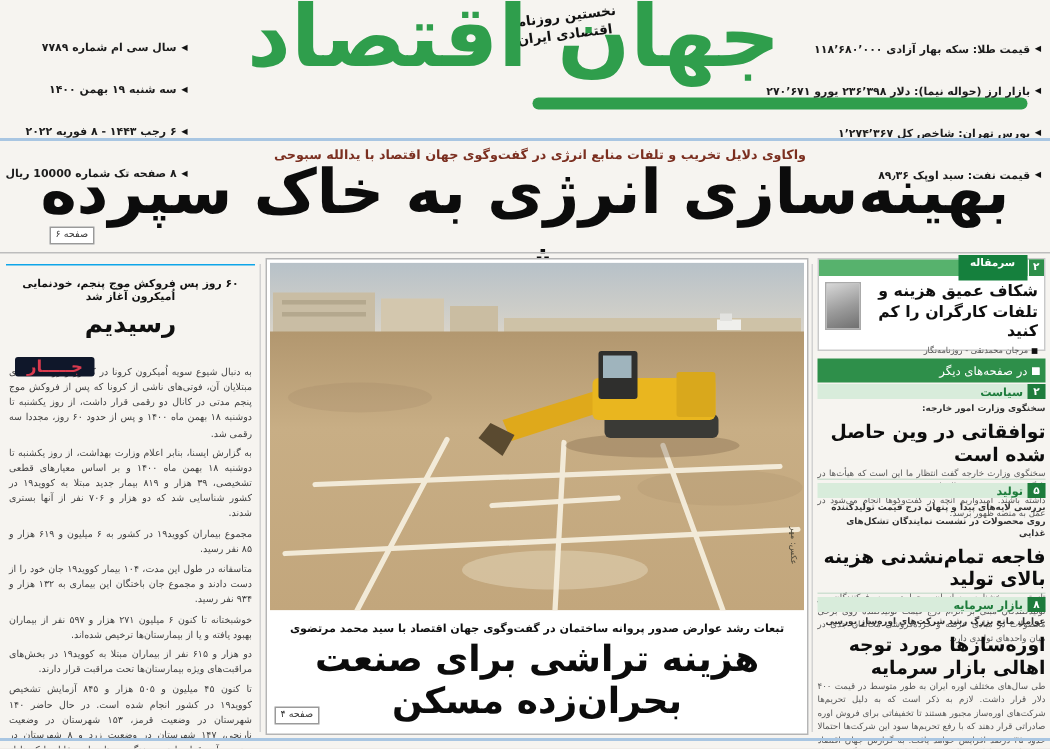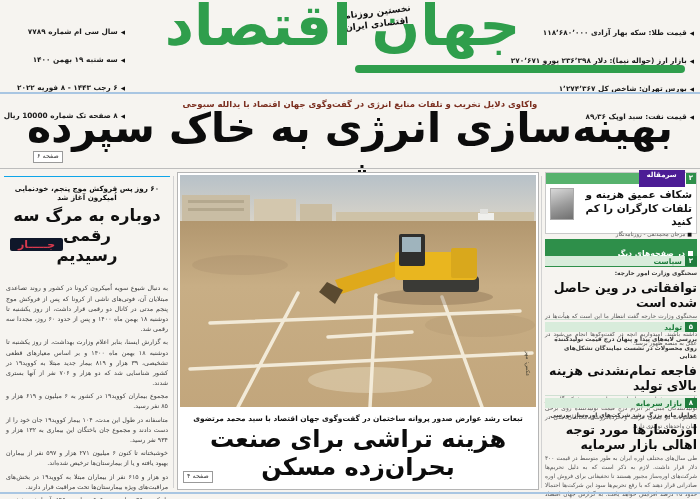--- a/index.html
+++ b/index.html
@@ -61,33 +61,33 @@
                       font-size:24px; font-weight:900; color:#0c0c0c; }
   .housing-pageref { position:absolute; bottom:6px; left:5px; }
 
   
   .sidebar { position:absolute; top:172px; left:545px; width:152px; height:318px; direction:rtl; }
   .editorial { position:absolute; top:0; right:0; width:152px; height:62px;
                border:1px solid #c9c9c9; background:#fff; }
   .ed-bar { height:11px; background:#57b26d; display:flex; align-items:center; direction:rtl; }
   .ed-bar .num-chip { background:#2e8f4a; color:#fff; font-size:7px; font-weight:bold;
                       padding:0 3px; height:11px; line-height:11px; border-left:1px solid #fff; }
-  .ed-bar .lbl { background:#4c1d95; color:#fff; font-size:7px; font-weight:bold;
+  .ed-bar .lbl { background:#15803d; color:#fff; font-size:7px; font-weight:bold;
                  padding:0 8px; height:17px; line-height:11px; }
   .ed-content { display:flex; direction:rtl; gap:4px; padding:4px 4px 0 4px; }
   .ed-headline { flex:1; font-size:10.5px; font-weight:800; color:#101010;
                  text-align:right; line-height:1.3; }
   .portrait { width:24px; height:32px; border:1px solid #aaa;
               background:linear-gradient(160deg,#d8d8d8 0%,#9a9a9a 55%,#6f6f6f 100%); }
   .ed-byline { font-size:5.5px; color:#555; text-align:right; padding:2px 4px 0 0; }
   .ed-byline .sq { font-size:5px; color:#111; }
 
-  .other-pages { position:absolute; top:67px; right:0; width:152px; height:28px;
+  .other-pages { position:absolute; top:67px; right:0; width:152px; height:16px;
                  background:#2e8f4a; color:#fff; display:flex; align-items:center; gap:3px;
-                 direction:rtl; padding:0 4px; font-size:7.8px; font-weight:bold; }
+                 direction:rtl; padding:0 4px; font-size:7.8px; font-weight:normal; }
   .other-pages .sq-icon { width:5px; height:5px; border:1px solid #fff; background:#fff; }
 
   .sec { position:absolute; right:0; width:152px; border-bottom:1px solid #cfe0d2; }
   .sec.politics   { top:84px;  height:64px; }
   .sec.production { top:150px; height:74px; }
   .sec.capital    { top:226px; height:90px; border-bottom:none; }
   .sec-bar { height:10px; background:#d8ecdb; display:flex; align-items:center; direction:rtl; }
   .sec-bar .num-chip { background:#1e7c3c; color:#fff; width:12px; text-align:center;
                        font-size:7px; font-weight:bold; height:10px; line-height:10px; }
   .sec-bar .lbl { color:#1e7c3c; font-size:7.5px; font-weight:800; padding-right:3px; }
@@ -157,21 +157,20 @@
     <span class="pageref lead-pageref">صفحه ۶</span>
   </section>
   <div class="lead-underline"></div>
 
   <div class="v-divider" style="left:173px"></div>
   <div class="v-divider" style="left:541px"></div>
 
   <section class="covid-col">
     <div class="covid-kicker">۶۰ روز پس فروکش موج پنجم، خودنمایی اُمیکرون آغاز شد</div>
     <h2 class="covid-headline">
-      <div>دوباره به مرگ سه رقمی</div>
       <div>رسیدیم</div>
     </h2>
     <span class="covid-stamp">جـــــار</span>
     <div class="covid-body">
       <p>به دنبال شیوع سویه اُمیکرون کرونا در کشور و روند تصاعدی مبتلایان آن، فوتی‌های ناشی از کرونا که پس از فروکش موج پنجم مدتی در کانال دو رقمی قرار داشت، از روز یکشنبه تا دوشنبه ۱۸ بهمن ماه ۱۴۰۰ و پس از حدود ۶۰ روز، مجددا سه رقمی شد.</p>
       <p>به گزارش ایسنا، بنابر اعلام وزارت بهداشت، از روز یکشنبه تا دوشنبه ۱۸ بهمن ماه ۱۴۰۰ و بر اساس معیارهای قطعی تشخیصی، ۳۹ هزار و ۸۱۹ بیمار جدید مبتلا به کووید۱۹ در کشور شناسایی شد که دو هزار و ۷۰۶ نفر از آنها بستری شدند.</p>
       <p>مجموع بیماران کووید۱۹ در کشور به ۶ میلیون و ۶۱۹ هزار و ۸۵ نفر رسید.</p>
       <p>متاسفانه در طول این مدت، ۱۰۴ بیمار کووید۱۹ جان خود را از دست دادند و مجموع جان باختگان این بیماری به ۱۳۲ هزار و ۹۳۴ نفر رسید.</p>
       <p>خوشبختانه تا کنون ۶ میلیون ۲۷۱ هزار و ۵۹۷ نفر از بیماران بهبود یافته و یا از بیمارستان‌ها ترخیص شده‌اند.</p>
       <p>دو هزار و ۶۱۵ نفر از بیماران مبتلا به کووید۱۹ در بخش‌های مراقبت‌های ویژه بیمارستان‌ها تحت مراقبت قرار دارند.</p>

